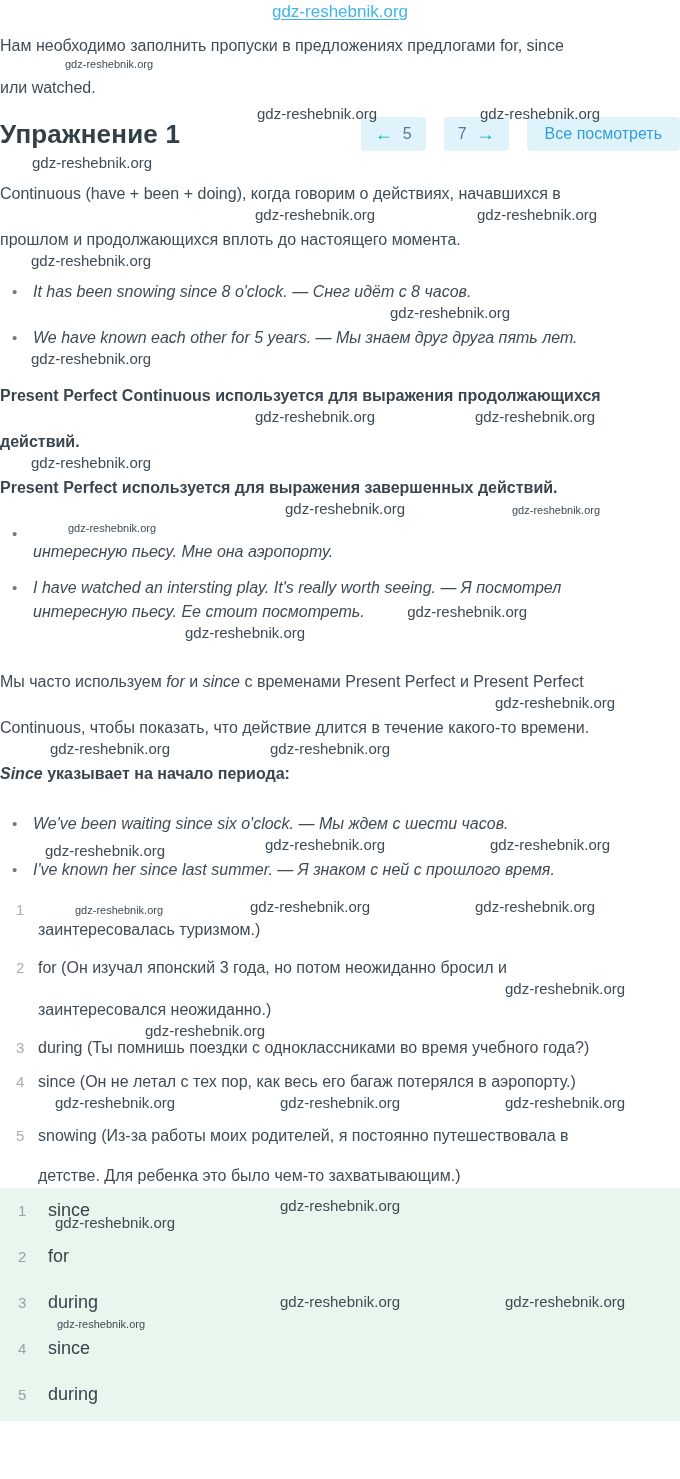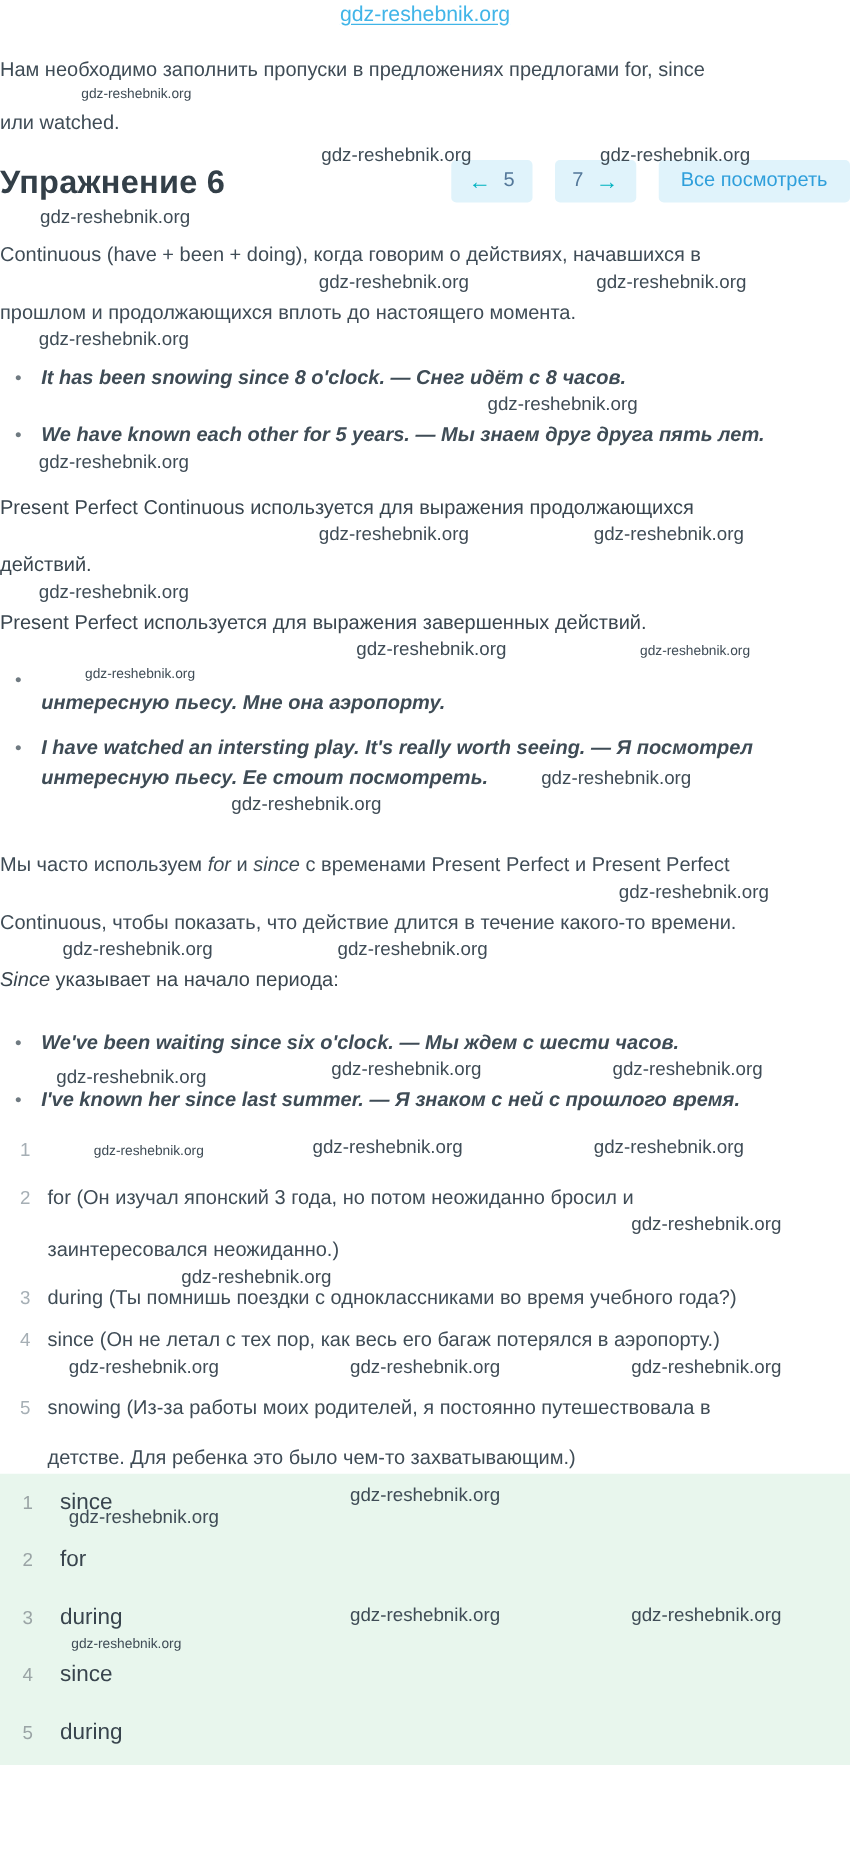--- a/index.html
+++ b/index.html
@@ -1,30 +1,30 @@
 <!DOCTYPE html>
 <html><head>
 <meta charset="utf-8">
 <style>
   body{margin:0;background:#fff;}
   .page{position:relative;width:680px;height:1479px;overflow:hidden;background:#fff;
         font-family:"Liberation Sans","DejaVu Sans",sans-serif;color:#3f4c56;font-size:16px;}
   .line{line-height:24px;height:24px;white-space:nowrap;}
-  .b{font-weight:400;color:#39454e;}
-  .i{font-style:italic;font-weight:bold;}
+  .b{font-weight:700;color:#39454e;}
+  .i{font-style:italic;}
   .wm{font-size:15px;color:#3f4c56;white-space:nowrap;}
   .wm.sm{font-size:11px;}
   .abs{position:absolute;top:0;}
   .wm-line{position:relative;height:22px;}
   .wm-line.h18{height:18px;}
   .wm-line.h20{height:20px;}
   .wm-line.h14{height:14px;}
   .topbar{height:26px;display:flex;justify-content:center;align-items:flex-start;padding-top:2px;box-sizing:border-box;}
   .wm-top{color:#41b5e8;font-size:17px;text-decoration:underline;text-underline-offset:2px;cursor:pointer;}
-  .intro{margin-top:19px;}
+  .intro{margin-top:8px;}
   .ex-header{margin-top:14px;height:40px;display:flex;justify-content:space-between;align-items:center;position:relative;}
   .ex-title{margin:0;font-size:26px;font-weight:700;color:#333f48;letter-spacing:.2px;}
   .ex-nav{display:flex;gap:18px;align-items:center;}
   .nav-btn{border:0;background:#e0f3fb;border-radius:4px;height:34px;padding:0 14px;display:inline-flex;
            align-items:center;gap:10px;font-family:inherit;font-size:16px;cursor:pointer;}
   .arrow{color:#00b2c0;font-size:18px;line-height:1;}
   .nav-num{color:#54789a;font-size:16px;}
   .all-btn{color:#2f9fdb;padding:0 18px;}
   .bullet{display:flex;gap:13px;padding-left:12px;}
   .dot{flex:none;width:8px;color:#6f7a81;line-height:24px;font-size:15px;}
@@ -50,21 +50,21 @@
     <div class="line">Нам необходимо заполнить пропуски в предложениях предлогами for, since</div>
     <div class="wm-line h18">
       <span class="wm sm abs" style="left:65px">gdz-reshebnik.org</span>
     </div>
     <div class="line">или watched.</div>
   </div>
 
   <div class="ex-header">
     <span class="wm abs" style="left:257px;top:-9px">gdz-reshebnik.org</span>
     <span class="wm abs" style="left:480px;top:-9px">gdz-reshebnik.org</span>
-    <h1 class="ex-title">Упражнение 6</h1>
+    <h1 class="ex-title">Упражнение 1</h1>
     <div class="ex-nav">
       <button class="nav-btn">
         <span class="arrow">←</span>
         <span class="nav-num">5</span>
       </button>
       <button class="nav-btn">
         <span class="nav-num">7</span>
         <span class="arrow">→</span>
       </button>
       <button class="nav-btn all-btn">Все посмотреть</button>
@@ -177,20 +177,21 @@
   <div style="margin-top:16px">
 
     <div class="num-item">
       <span class="num">1</span>
       <div class="num-text">
         <div class="wm-line h20">
           <span class="wm sm abs" style="left:37px;top:6px">gdz-reshebnik.org</span>
           <span class="wm abs" style="left:212px">gdz-reshebnik.org</span>
           <span class="wm abs" style="left:437px">gdz-reshebnik.org</span>
         </div>
+        <div class="line">заинтересовалась туризмом.)</div>
       </div>
     </div>
 
     <div class="num-item">
       <span class="num">2</span>
       <div class="num-text">
         <div class="line">for (Он изучал японский 3 года, но потом неожиданно бросил и</div>
         <div class="wm-line h18">
           <span class="wm abs" style="left:467px">gdz-reshebnik.org</span>
         </div>

